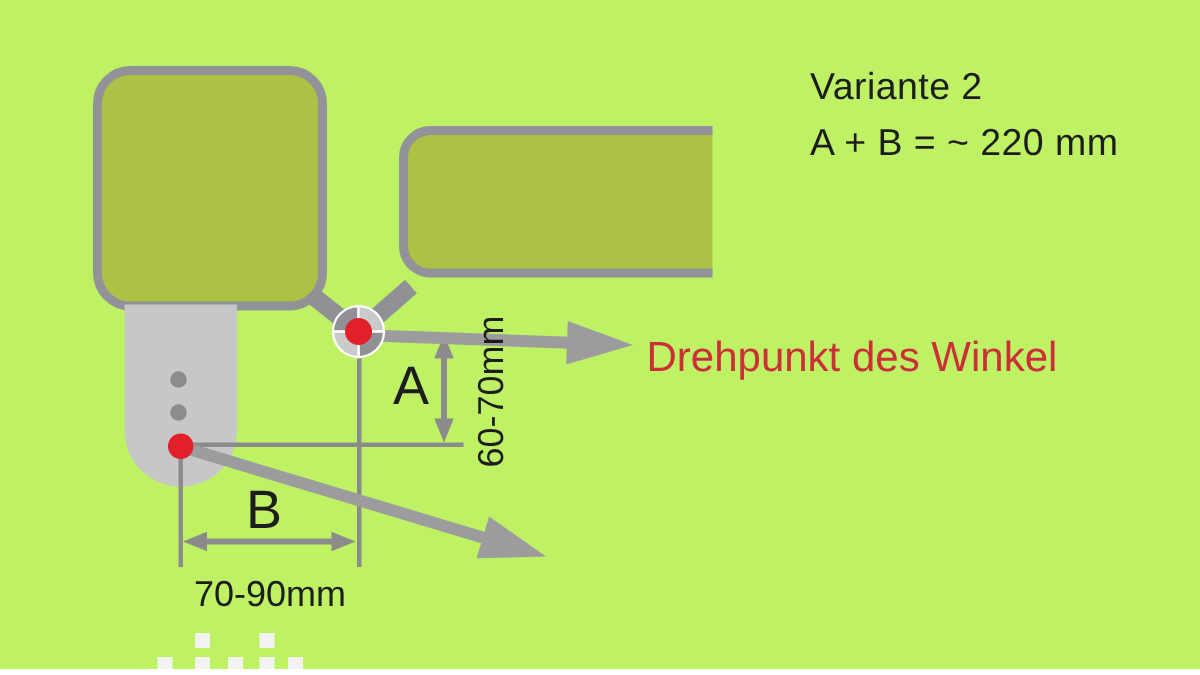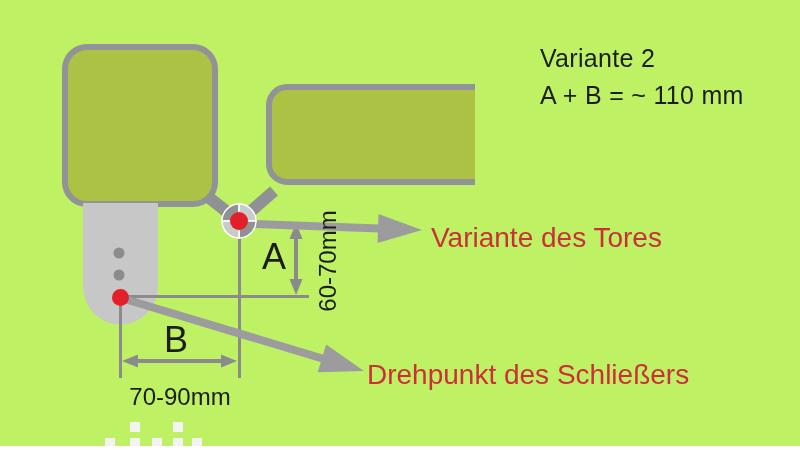--- a/index.html
+++ b/index.html
@@ -114,25 +114,24 @@
     <path class="quad-l" d="M239,221 L239,204 A17,17 0 0 1 256,221 Z"></path>
     <path class="quad-d" d="M239,221 L256,221 A17,17 0 0 1 239,238 Z"></path>
     <path class="quad-l" d="M239,221 L239,238 A17,17 0 0 1 222,221 Z"></path>
 
     <circle class="pivot" cx="239" cy="221" r="9"></circle>
     <circle class="pivot" cx="120.5" cy="297.5" r="8.5"></circle>
   </svg>
 
   <div class="txt info">
     <div>Variante 2</div>
-    <div>A + B = ~ 110 mm</div>
+    <div>A + B = ~ 220 mm</div>
   </div>
 
-  <div class="txt red-label gate-label">Variante des Tores</div>
-  <div class="txt red-label closer-label">Drehpunkt des Schließers</div>
+  <div class="txt red-label gate-label">Drehpunkt des Winkel</div>
 
   <div class="txt dim-letter dim-a">A</div>
   <div class="txt dim-letter dim-b">B</div>
   <div class="txt dim-range range-a">60-70mm</div>
   <div class="txt dim-range range-b">70-90mm</div>
 
   <div>
     <div class="faint-dot" style="left:130px;top:422px;"></div>
     <div class="faint-dot" style="left:173px;top:422px;"></div>
     <div class="faint-dot" style="left:105px;top:438px;"></div>

